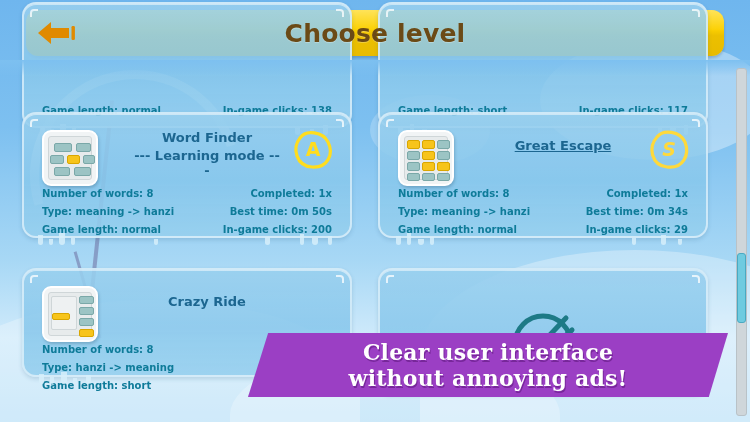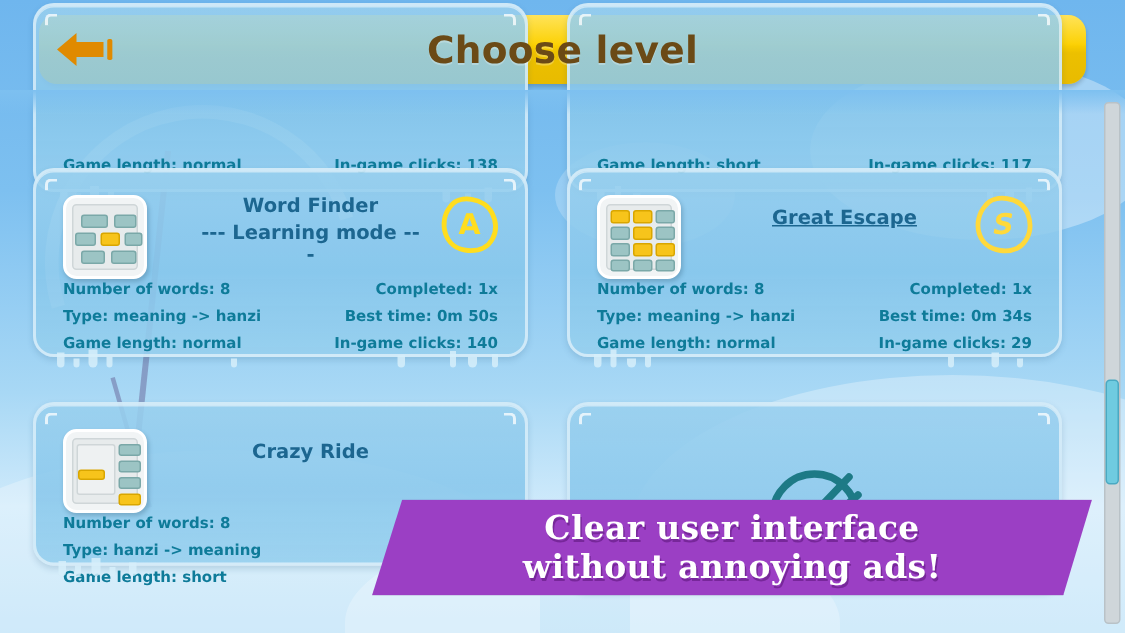--- a/index.html
+++ b/index.html
@@ -270,21 +270,21 @@
           <path d="M10 12 C2 22, 6 40, 22 41 C38 42, 44 28, 38 16 C33 6, 16 3, 10 12" fill="none" stroke="#ffdd1e" stroke-width="3.2" stroke-linecap="round"></path>
           <text x="23" y="30" font-family="DejaVu Sans, sans-serif" font-size="19" font-weight="bold" fill="#ffdd1e" text-anchor="middle">A</text>
         </svg>
       </div>
 
       <div class="stat left" style="top:74px;">Number of words: 8</div>
       <div class="stat left" style="top:92px;">Type: meaning -&gt; hanzi</div>
       <div class="stat left" style="top:110px;">Game length: normal</div>
       <div class="stat right" style="top:74px;">Completed: 1x</div>
       <div class="stat right" style="top:92px;">Best time: 0m 50s</div>
-      <div class="stat right" style="top:110px;">In-game clicks: 140</div>
+      <div class="stat right" style="top:110px;">In-game clicks: 200</div>
 
       <div class="icicles">
         <i style="left:4px;width:5px;height:10px;"></i>
         <i style="left:15px;width:4px;height:6px;"></i>
         <i style="left:25px;width:6px;height:12px;"></i>
         <i style="left:37px;width:4px;height:7px;"></i>
         <i style="left:120px;width:4px;height:6px;"></i>
         <i style="right:70px;width:5px;height:8px;"></i>
         <i style="right:36px;width:4px;height:11px;"></i>
         <i style="right:22px;width:6px;height:7px;"></i>

